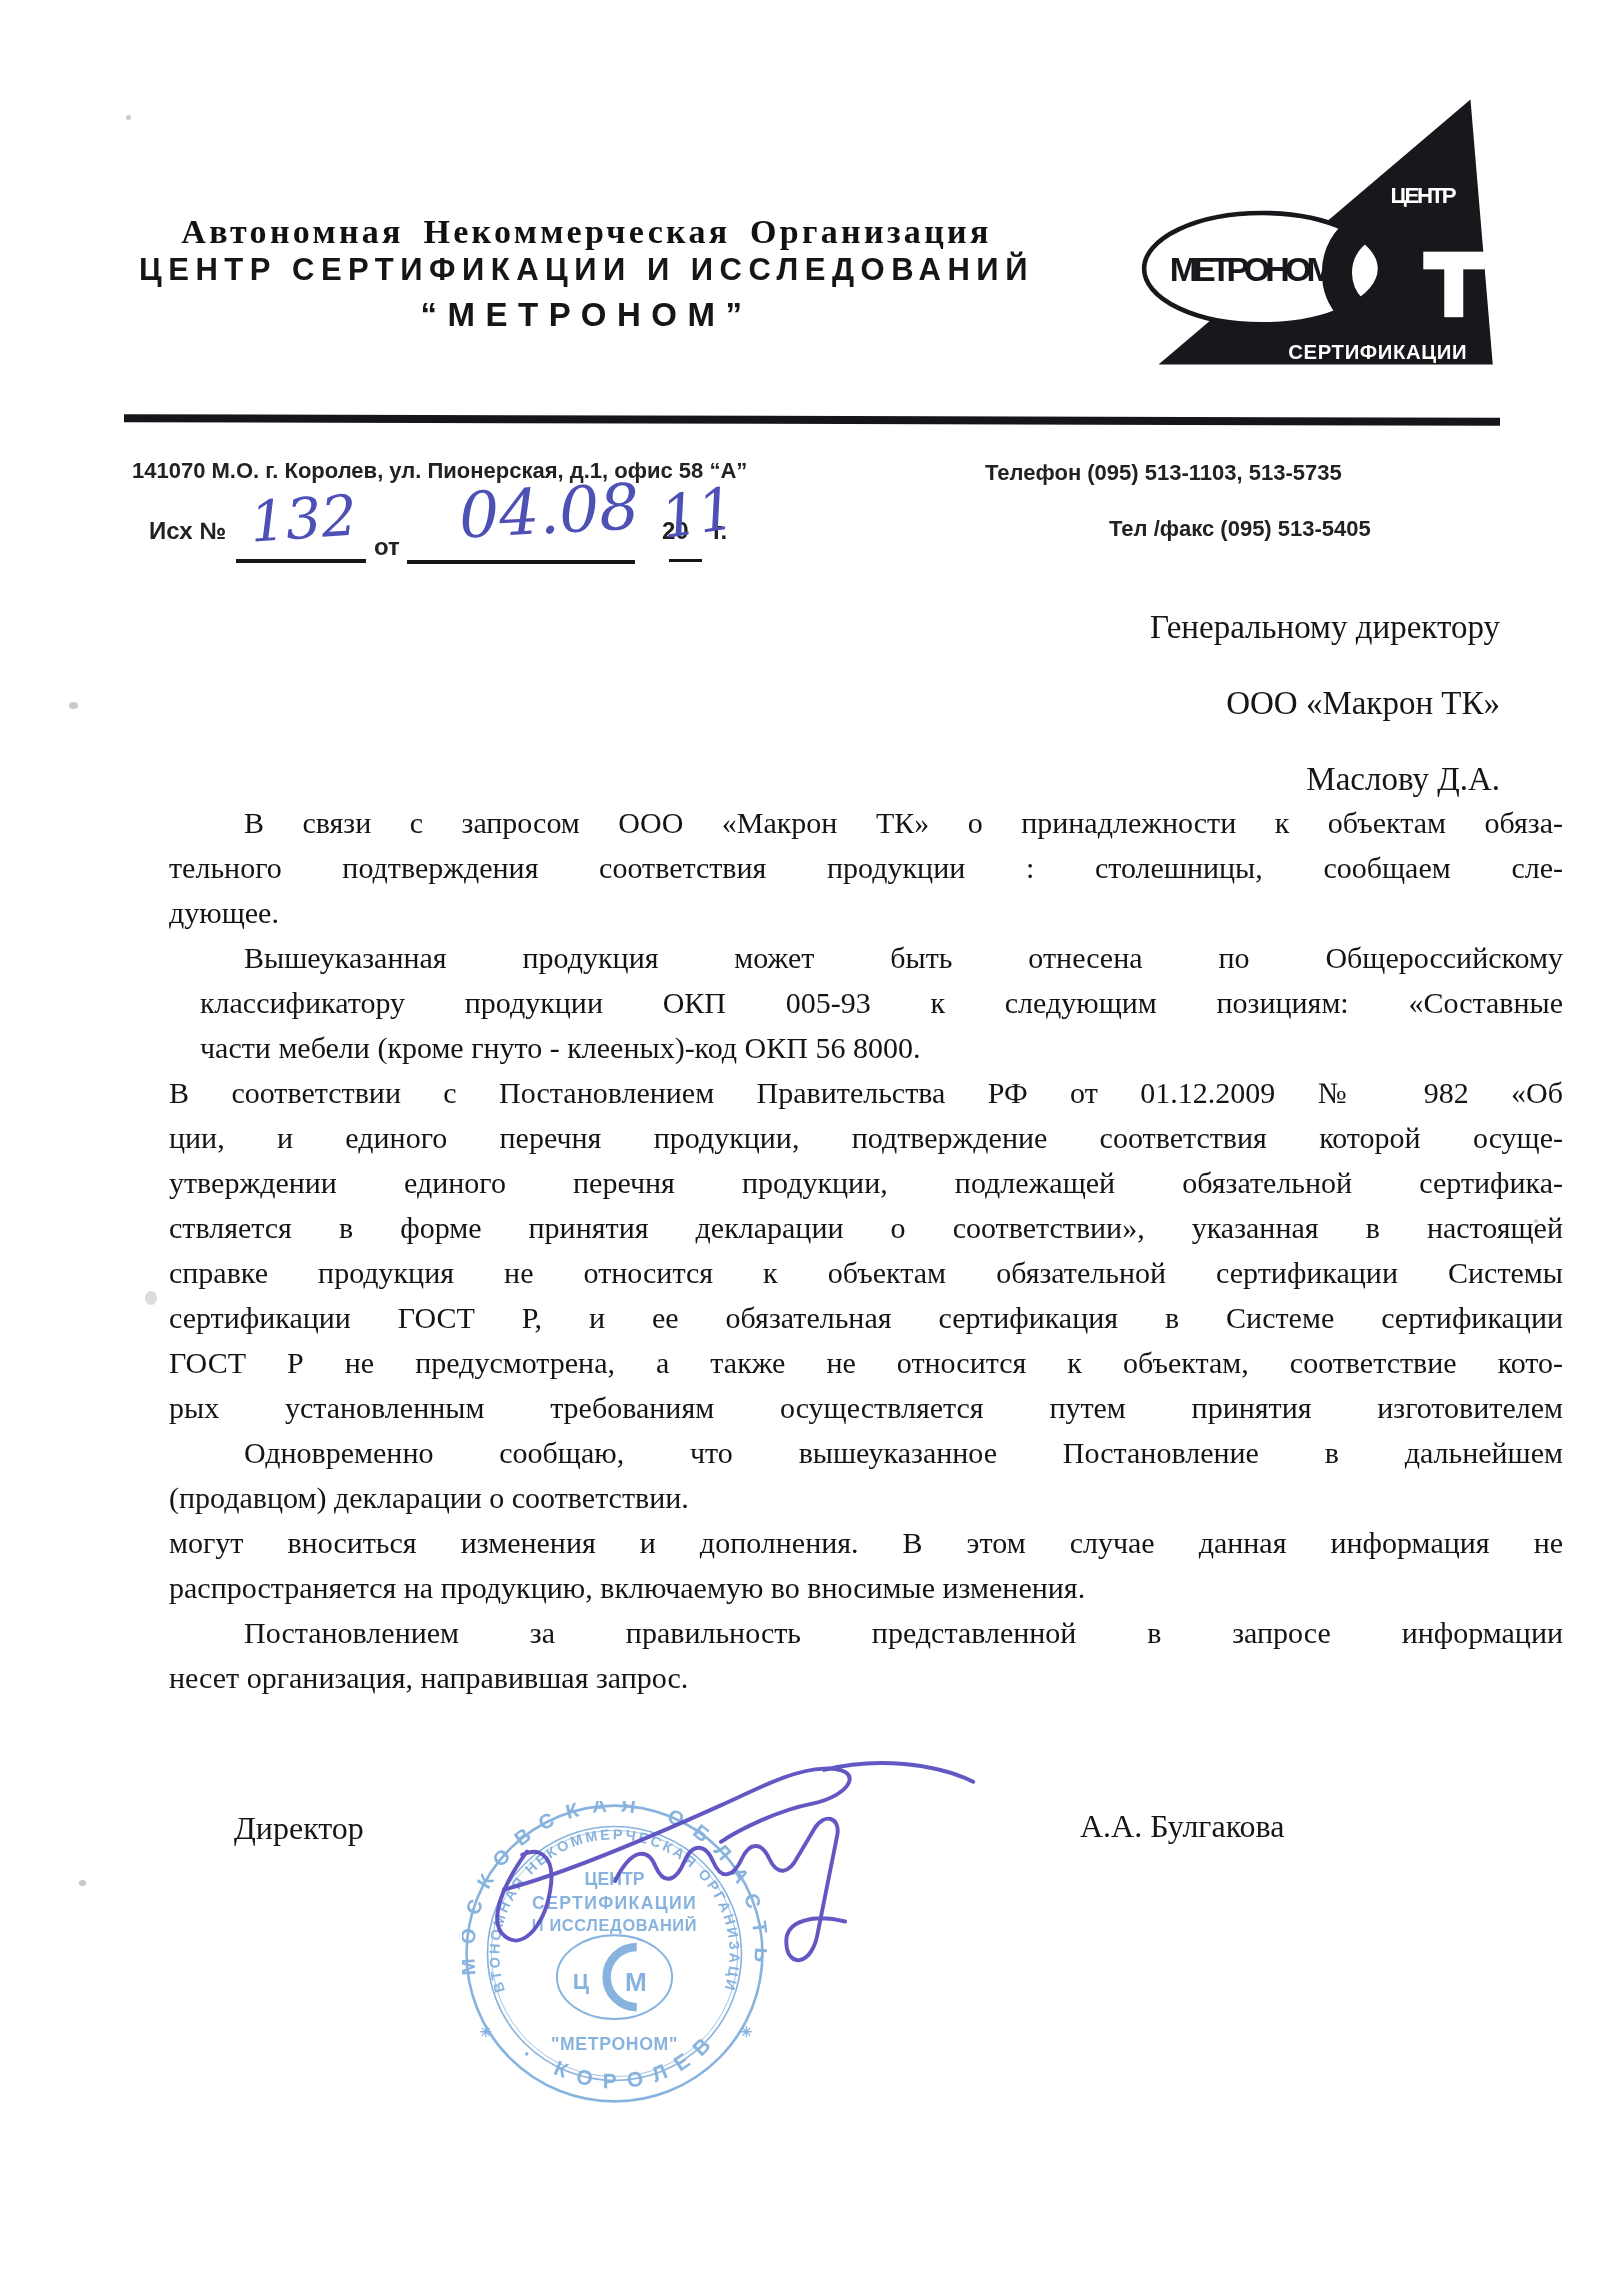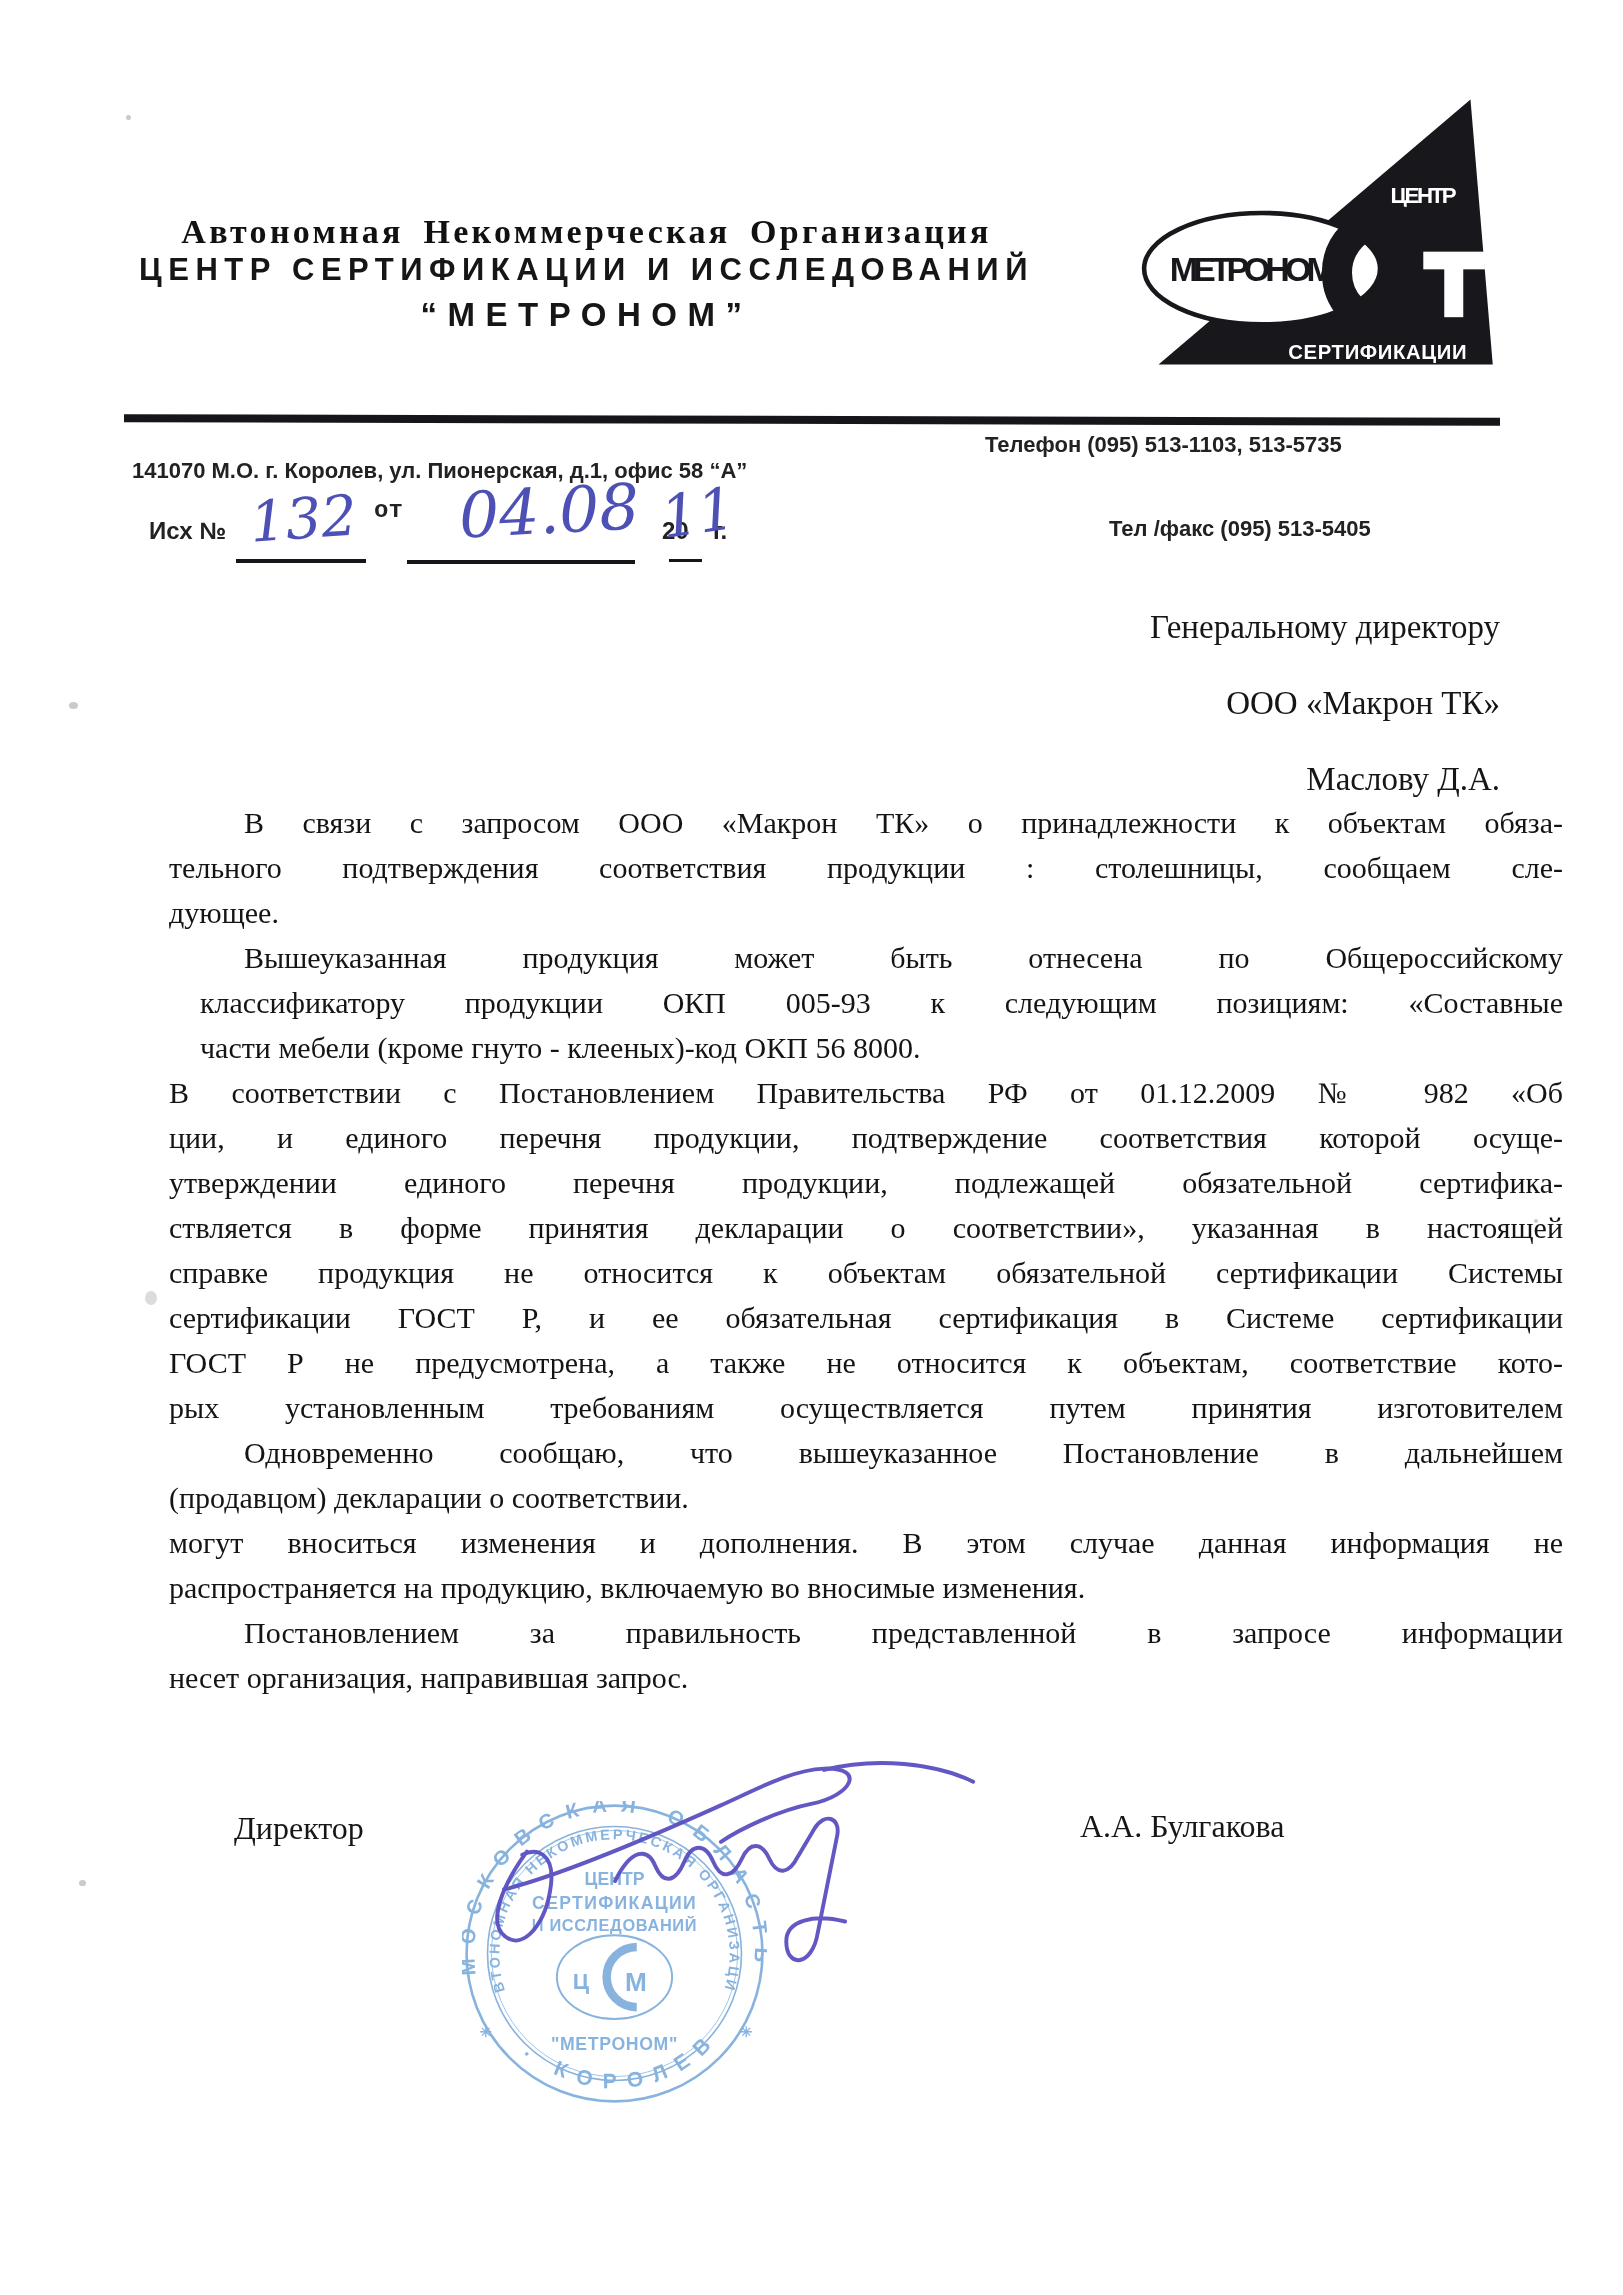--- a/index.html
+++ b/index.html
@@ -11,21 +11,21 @@
   .org-block{position:absolute;left:131px;top:213px;width:911px;text-align:center;}
   .org-l1{font-family:"Liberation Serif",serif;font-weight:bold;font-size:34px;letter-spacing:3.3px;word-spacing:7.9px;color:#111;}
   .org-l2{font-family:"Liberation Sans",sans-serif;font-weight:bold;font-size:31px;letter-spacing:6.5px;margin-top:1px;color:#161616;}
   .org-l3{font-family:"Liberation Sans",sans-serif;font-weight:bold;font-size:33px;letter-spacing:10.5px;margin-top:7.9px;color:#161616;}
   .logo{position:absolute;left:1131px;top:97px;width:367px;height:270px;}
 
   .rule{position:absolute;left:124px;top:416px;width:1376px;height:7.9px;background:#15151a;transform:rotate(0.15deg);}
 
   .addr{position:absolute;left:132px;top:458px;font-family:"Liberation Sans",sans-serif;
         font-weight:bold;font-size:22px;color:#222;}
-  .phone1{position:absolute;left:985px;top:432px;font-family:"Liberation Sans",sans-serif;font-weight:bold;font-size:22px;color:#222;}
+  .phone1{position:absolute;left:985px;top:460px;font-family:"Liberation Sans",sans-serif;font-weight:bold;font-size:22px;color:#222;}
   .phone2{position:absolute;left:1109px;top:516px;font-family:"Liberation Sans",sans-serif;font-weight:bold;font-size:22px;color:#222;}
 
   
   .ref{position:absolute;left:0;top:0;font-family:"Liberation Sans",sans-serif;font-weight:bold;font-size:24px;color:#222;}
   .u{position:absolute;background:#15151a;height:3.9px;}
   .hand{position:absolute;font-family:"DejaVu Serif",serif;font-style:italic;color:#4d50b4;}
 
   
   .addressee{position:absolute;right:123px;top:589px;text-align:right;
              font-size:33px;line-height:76px;color:#161616;}
@@ -71,21 +71,21 @@
   </svg>
 
   <div class="rule" data-name="header-divider"></div>
 
   <div class="addr" data-name="org-address">141070  М.О. г. Королев, ул. Пионерская, д.1, офис 58 “А”</div>
   <div class="phone1" data-name="org-phone">Телефон (095) 513-1103,  513-5735</div>
   <div class="phone2" data-name="org-fax">Тел /факс (095) 513-5405</div>
 
   <div class="ref" style="left:149px;top:517px;" data-name="ref-out-label">Исх №</div>
   <div class="u" style="left:236px;top:559px;width:130px;" data-name="ref-number-underline"></div>
-  <div class="ref" style="left:374px;top:497px;font-family:Liberation Mono, monospace;" data-name="ref-from-label">от</div>
+  <div class="ref" style="left:374px;top:533px;" data-name="ref-from-label">от</div>
   <div class="u" style="left:407px;top:560px;width:228px;" data-name="ref-date-underline"></div>
   <div class="ref" style="left:662px;top:517px;" data-name="ref-year-prefix">20</div>
   <div class="u" style="left:669px;top:559px;width:33px;height:3.3px;" data-name="ref-year-underline"></div>
   <div class="ref" style="left:713px;top:517px;" data-name="ref-year-suffix">г.</div>
   <div class="hand" style="left: 250px; top: 486px; font-size: 56px; transform: rotate(-4deg); color: rgb(77, 80, 180);" data-name="handwritten-ref-number">132</div>
   <div class="hand" style="left: 459px; top: 475px; font-size: 63px; transform: rotate(-3deg); color: rgb(77, 80, 180);" data-name="handwritten-ref-date">04.08</div>
   <div class="hand" style="left: 661px; top: 479px; font-size: 58px; transform: rotate(-8deg); color: rgb(77, 80, 180);" data-name="handwritten-ref-year">11</div>
 
   <div class="addressee" data-name="addressee-block">
     <div data-name="addressee-line1">Генеральному директору</div>

